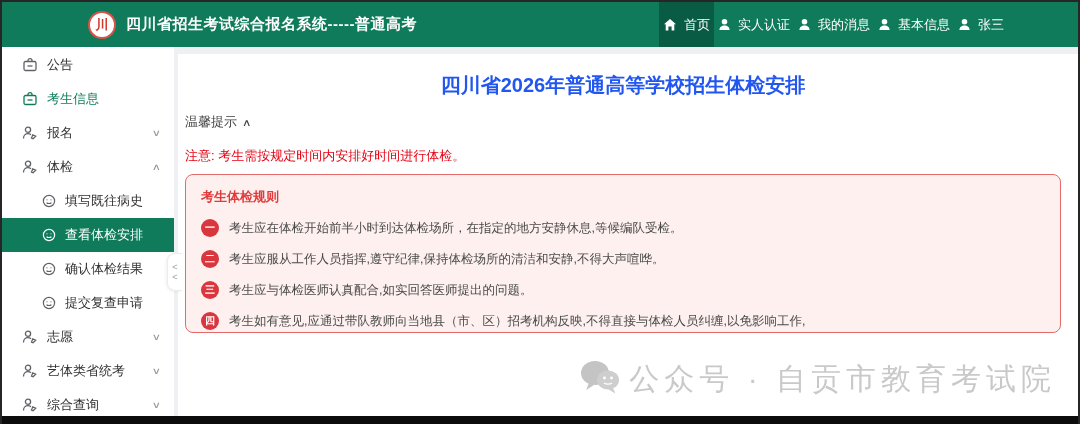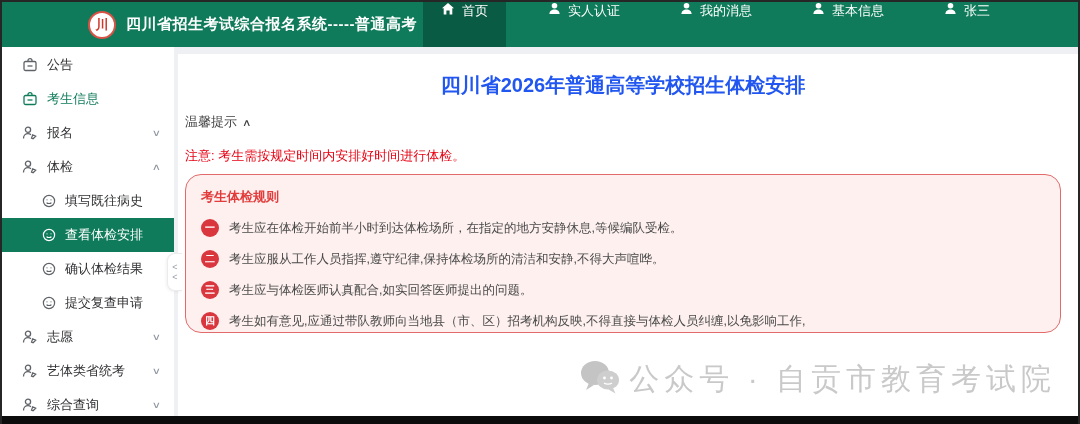--- a/index.html
+++ b/index.html
@@ -19,21 +19,21 @@
   .brand{ display:flex; align-items:center; padding-left:86px; gap:10px; flex:1; min-width:0; }
   .logo{
     width:28px; height:28px; border-radius:50%; background:#fff; border:2px solid #d85347;
     display:flex; align-items:center; justify-content:center; flex:0 0 auto;
   }
   .logo span{ color:#d0372b; font-size:13px; font-weight:bold; line-height:1; }
   .app-title{ font-size:15px; font-weight:bold; white-space:nowrap; letter-spacing:.5px; }
 
   .topnav{ display:flex; align-items:stretch; margin-right:70px; }
   .topnav .nav-item{
-    display:flex; gap:7px; padding:0 18px; font-size:13px; cursor:pointer; white-space:nowrap;margin-left:24px;
+    display:flex; align-items:center; gap:7px; padding:0 4px; font-size:13px; cursor:pointer; white-space:nowrap;
   }
   .topnav .nav-item.active{ background:#0a5b44; }
   .topnav svg{ display:block; }
 
   
   .bodyrow{ display:flex; height:369px; }
 
   .sidebar{
     width:172px; background:#fff; position:relative; flex:0 0 auto; padding-top:1px;
   }
@@ -72,21 +72,21 @@
   table.info{ margin-top:14px; width:100%; border-collapse:collapse; table-layout:fixed; }
   table.info td{
     border:1px solid #ebeef5; height:26px; font-size:13px; color:#606266;
     padding:0 12px; overflow:hidden; white-space:nowrap;
   }
   td.lab{ background:#fafafa; }
   .col1{ width:170px; } .col2{ width:338px; } .col3{ width:132px; }
   .redacted{ filter:blur(4px); color:#8a8f98; letter-spacing:-1px; font-size:12px; }
 
   .rules-box{
-    margin-top:9px; height:159px; background:#fdf0ef; border:1px solid #e26a6a; border-radius:16px;
+    margin-top:9px; height:159px; background:#fdf0ef; border:1px solid #e26a6a; border-radius:8px;
     padding:13px 15px; position:relative;
   }
   .rules-title{ color:#e23b3b; font-size:13px; font-weight:bold; }
   .rule-item{ margin-top:13px; display:flex; align-items:center; gap:10px; font-size:12.5px; color:#4a4a4a; white-space:nowrap; }
   .rule-badge{
     width:18px; height:18px; border-radius:50%; background:#d9363e; color:#fff; flex:0 0 auto;
     display:flex; align-items:center; justify-content:center; font-size:10px; font-weight:bold;
   }
 
   .watermark{

